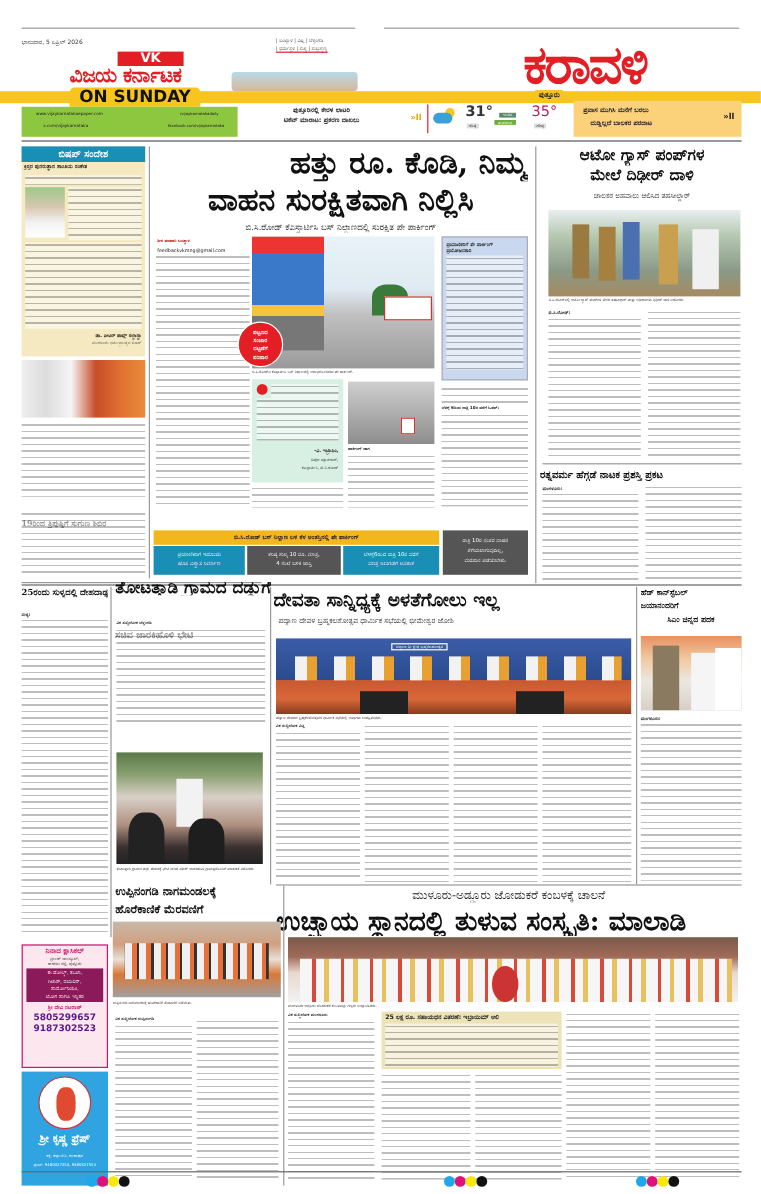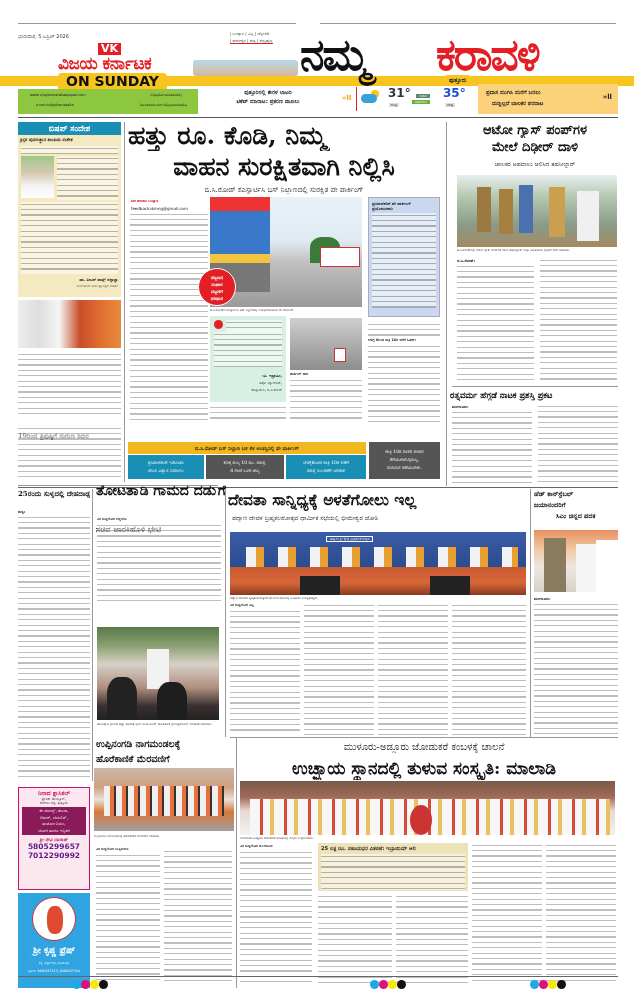--- a/index.html
+++ b/index.html
@@ -12,54 +12,53 @@
 .reg{position:absolute;width:9px;height:9px;border-radius:50%}
 </style>
 </head>
 <body>
 
 <div class="abs rule" style="left:18px;top:23px;width:278px;height:1px"></div>
 <div class="abs rule" style="left:320px;top:23px;width:296px;height:1px"></div>
 
 <div class="abs" style="left:18px;top:30px;width:600px;height:86px">
   <div class="abs" style="left:0;top:3px;font-size:5px;color:#333">ಭಾನುವಾರ, 5 ಏಪ್ರಿಲ್ 2026</div>
-  <div class="abs" style="left:80px;top:13px;background:#e31e24;color:#fff;font-weight:bold;font-size:11px;padding:0 3px;line-height:12px">VK</div>
+  <div class="abs" style="left:80px;top:13px;background:#e31e24;color:#fff;font-weight:bold;font-size:11px;padding:0 19px;line-height:12px">VK</div>
   <div class="abs" style="left:40px;top:23px;font-size:17px;font-weight:bold;color:#e31e24;letter-spacing:-0.5px">ವಿಜಯ ಕರ್ನಾಟಕ</div>
   <div class="abs" style="left:-18px;top:46px;width:650px;height:10px;background:#f7c51e"></div>
   <div class="abs" style="left:40px;top:43px;font-size:14px;font-weight:bold;color:#111;background:#f7c51e;padding:0 8px;border-radius:4px 4px 0 0">ON SUNDAY</div>
   <div class="abs" style="left:0;top:59px;width:180px;height:25px;background:#8dc63f">
     <div class="abs" style="left:12px;top:4px;font-size:3.5px;color:#222">www.vijaykarnatakaepaper.com</div>
     <div class="abs" style="left:18px;top:14px;font-size:3.5px;color:#222">x.com/vijaykarnataka</div>
     <div class="abs" style="left:132px;top:4px;font-size:3.2px;color:#222">/vijaykarnatakadaily</div>
     <div class="abs" style="left:122px;top:14px;font-size:3.2px;color:#222">facebook.com/vijaykarnataka</div>
   </div>
 
   <div class="abs" style="left:212px;top:1px;font-size:4px;color:#444">| ಬಂಟ್ವಾಳ | ವಿಟ್ಲ | ಬೆಳ್ತಂಗಡಿ</div>
   <div class="abs" style="left:212px;top:8px;font-size:4px;color:#444;border-bottom:1px solid #e31e24">| ಧರ್ಮಸ್ಥಳ | ಸುಳ್ಯ | ಸುಬ್ರಹ್ಮಣ್ಯ</div>
   <div class="abs" style="left:175px;top:30px;width:105px;height:16px;background:linear-gradient(180deg,#b8d9e8,#d7b898);border-radius:3px"></div>
-  <div class="abs" style="left:282px;top:0;font-size:44px;font-weight:bold;color:#111;line-height:50px;letter-spacing:-2px">ನಮ್ಮ</div>
   <div class="abs" style="left:418px;top:0;font-size:44px;font-weight:bold;color:#e31e24;line-height:50px;letter-spacing:-2px">ಕರಾವಳಿ</div>
   <div class="abs" style="left:428px;top:45px;background:#f7c51e;font-size:6px;font-weight:bold;padding:1px 3px">ಪುತ್ತೂರು</div>
 
   <div class="abs" style="left:180px;top:58px;width:140px;height:26px">
     <div style="font-size:5.5px;font-weight:bold;text-align:center;line-height:9px">ಪುತ್ತೂರಿನಲ್ಲಿ ಕೇರಳ ಲಾಟರಿ</div>
     <div style="font-size:5.5px;font-weight:bold;text-align:center;line-height:9px">ಟಿಕೆಟ್ ಮಾರಾಟ: ಪ್ರಕರಣ ದಾಖಲು</div>
   </div>
   <div class="abs" style="left:324px;top:64px;font-size:7px;color:#e8a500;font-weight:bold">»ll</div>
   <div class="abs" style="left:338px;top:57px;width:1px;height:24px;background:#e31e24"></div>
 
   <div class="abs" style="left:343px;top:60px;width:18px;height:14px">
     <div style="position:absolute;right:0;top:0;width:8px;height:8px;background:#f7c51e;border-radius:50%"></div>
     <div style="position:absolute;left:0;top:4px;width:16px;height:9px;background:#3aa0d8;border-radius:5px"></div>
   </div>
   <div class="abs" style="left:370px;top:56px;font-size:12px;font-weight:bold;color:#333">31°</div>
   <div class="abs" style="left:371px;top:73px;font-size:3.5px;background:#ddd;padding:0 2px">ಕನಿಷ್ಠ</div>
   <div class="abs" style="left:398px;top:64px;font-size:3.5px;background:#5a8a6a;color:#fff;padding:0 3px">ಇಂದಿನ</div>
   <div class="abs" style="left:394px;top:70px;font-size:3.5px;background:#6cae3c;color:#fff;padding:0 3px">ತಾಪಮಾನ</div>
-  <div class="abs" style="left:425px;top:56px;font-size:12px;font-weight:bold;color:#1d4ed8">35°</div>
+  <div class="abs" style="left:425px;top:56px;font-size:12px;font-weight:normal;color:#be185d">35°</div>
   <div class="abs" style="left:427px;top:73px;font-size:3.5px;background:#ddd;padding:0 2px">ಗರಿಷ್ಠ</div>
 
   <div class="abs" style="left:460px;top:54px;width:140px;height:30px;background:#fbd27a">
     <div style="position:absolute;left:8px;top:5px;font-size:5.5px;font-weight:bold">ಪ್ರವಾಸ ಮುಗಿಸಿ ಮನೆಗೆ ಬರಲು</div>
     <div style="position:absolute;left:14px;top:16px;font-size:5.5px;font-weight:bold">ದುಡ್ಡಿಲ್ಲದೆ ಬಾಲಕರ ಪರದಾಟ</div>
     <div style="position:absolute;right:6px;top:9px;font-size:7px;font-weight:bold">»ll</div>
   </div>
 </div>
 
 <div class="abs rule" style="left:18px;top:117px;width:600px;height:1px;background:#555"></div>
@@ -74,21 +73,21 @@
   <div class="abs" style="right:3px;top:155px;font-size:4px;font-weight:bold">ಡಾ. ಪೀಟರ್ ಪಾವ್ಲ್ ಸಲ್ದಾನ್ಹಾ</div>
   <div class="abs" style="right:3px;top:162px;font-size:3.5px;color:#555">ಮಂಗಳೂರು ಧರ್ಮಪ್ರಾಂತ್ಯದ ಬಿಷಪ್</div>
 </div>
 <div class="abs photo" style="left:18px;top:300px;width:103px;height:48px;background:linear-gradient(90deg,#eee 0,#ddd 20%,#f5f5f5 40%,#c84d2a 60%,#e07030 80%,#e88a3a)"></div>
 <div class="abs lines" style="left:18px;top:352px;width:103px;height:62px"></div>
 <div class="abs hd" style="left:18px;top:432px;width:103px;font-size:6.5px">19ರಿಂದ ತ್ರಿಪುಷ್ಠಿಗೆ ಸುಗುಣ ಶಿಬಿರ</div>
 <div class="abs lines" style="left:18px;top:426px;width:103px;height:55px"></div>
 <div class="abs rule" style="left:18px;top:485px;width:200px;height:1px"></div>
 <div class="abs rule" style="left:124px;top:122px;width:1px;height:360px"></div>
 
-<div class="abs hd" style="left:128px;top:121px;width:312px;font-size:25px;text-align:left;line-height:30px">ಹತ್ತು ರೂ. ಕೊಡಿ, ನಿಮ್ಮ</div>
+<div class="abs hd" style="left:128px;top:121px;width:312px;font-size:25px;text-align:right;line-height:30px">ಹತ್ತು ರೂ. ಕೊಡಿ, ನಿಮ್ಮ</div>
 <div class="abs hd" style="left:128px;top:152px;width:312px;font-size:25px;text-align:center;line-height:30px">ವಾಹನ ಸುರಕ್ಷಿತವಾಗಿ ನಿಲ್ಲಿಸಿ</div>
 <div class="abs" style="left:128px;top:185px;width:312px;font-size:7.2px;text-align:center;color:#222;white-space:nowrap;overflow:hidden">ಬಿ.ಸಿ.ರೋಡ್ ಕೆಎಸ್ಸಾರ್ಟಿಸಿ ಬಸ್ ನಿಲ್ದಾಣದಲ್ಲಿ ಸುರಕ್ಷಿತ ಪೇ ಪಾರ್ಕಿಂಗ್</div>
 <div class="abs" style="left:131px;top:199px;font-size:3.5px;font-weight:bold;color:#c00">ಶೀರ ಮಾಚಾರಿ ಬಂಟ್ವಾಳ</div>
 <div class="abs" style="left:131px;top:206px;font-size:4px">feedbackvkmng@gmail.com</div>
 <div class="abs lines" style="left:130px;top:212px;width:78px;height:210px"></div>
 <div class="abs photo" style="left:210px;top:197px;width:152px;height:110px;background:linear-gradient(180deg,#e9f2f8 0,#dfeaf2 40%,#bfbfbf 60%,#9a9a9a)">
   <div style="position:absolute;left:0;top:0;width:60px;height:95px;background:linear-gradient(180deg,#e33 0,#e33 15%,#3a78c9 15%,#3a78c9 60%,#f2c53d 60%,#f2c53d 70%,#777 70%)"></div>
   <div style="position:absolute;left:100px;top:40px;width:30px;height:26px;background:#3a7a3a;border-radius:40% 40% 0 0"></div>
   <div style="position:absolute;left:110px;top:50px;width:40px;height:20px;background:#fff;border:1px solid #c33"></div>
 </div>
@@ -207,21 +206,21 @@
 <div class="abs photo" style="left:534px;top:530px;width:84px;height:62px;background:linear-gradient(180deg,#e89060 0,#f0c8a0 30%,#ece8e0 60%,#d8d0c8)">
   <div style="position:absolute;left:10px;top:8px;width:22px;height:54px;background:#8a7a60"></div>
   <div style="position:absolute;left:42px;top:14px;width:22px;height:48px;background:#f5f5f5"></div>
   <div style="position:absolute;left:62px;top:10px;width:22px;height:52px;background:#fff"></div>
 </div>
 <div class="abs" style="left:534px;top:596px;font-size:3.8px;font-weight:bold">ಮಂಗಳೂರು:</div>
 <div class="abs lines" style="left:534px;top:602px;width:84px;height:132px"></div>
 
 <div class="abs rule" style="left:230px;top:737px;width:388px;height:1px"></div>
 <div class="abs" style="left:230px;top:741px;width:388px;font-size:10px;text-align:center;font-family:'DejaVu Serif',serif;white-space:nowrap;overflow:hidden">ಮುಳೂರು-ಅಡ್ಡೂರು ಜೋಡುಕರೆ ಕಂಬಳಕ್ಕೆ ಚಾಲನೆ</div>
-<div class="abs hd" style="left:230px;top:756px;width:388px;font-size:17px;text-align:center;line-height:24px">ಉಚ್ಛ್ರಾಯ ಸ್ಥಾನದಲ್ಲಿ ತುಳುವ ಸಂಸ್ಕೃತಿ: ಮಾಲಾಡಿ</div>
+<div class="abs hd" style="left:230px;top:756px;width:388px;font-size:22px;text-align:left;line-height:24px">ಉಚ್ಛ್ರಾಯ ಸ್ಥಾನದಲ್ಲಿ ತುಳುವ ಸಂಸ್ಕೃತಿ: ಮಾಲಾಡಿ</div>
 
 <div class="abs hd" style="left:96px;top:737px;width:132px;font-size:9.5px;line-height:13px">ಉಪ್ಪಿನಂಗಡಿ ನಾಗಮಂಡಲಕ್ಕೆ</div>
 <div class="abs hd" style="left:96px;top:752px;width:132px;font-size:9.5px;line-height:13px">ಹೊರೆಕಾಣಿಕೆ ಮೆರವಣಿಗೆ</div>
 <div class="abs rule" style="left:236px;top:738px;width:1px;height:250px"></div>
 <div class="abs photo" style="left:94px;top:768px;width:140px;height:63px;background:linear-gradient(180deg,#c8b8a8 0,#d0a080 30%,#e8e0d8 50%,#d87838 70%,#a0a0a0)">
   <div style="position:absolute;left:10px;top:18px;width:120px;height:30px;background:repeating-linear-gradient(90deg,#f0f0f0 0 6px,#e8703a 6px 10px,#333 10px 12px)"></div>
 </div>
 <div class="abs" style="left:94px;top:834px;width:140px;font-size:3.2px;white-space:nowrap;overflow:hidden">ಉಪ್ಪಿನಂಗಡಿ ನಾಗಮಂಡಲಕ್ಕೆ ಹೊರೆಕಾಣಿಕೆ ಮೆರವಣಿಗೆ ನಡೆಯಿತು.</div>
 <div class="abs" style="left:96px;top:847px;font-size:3.5px;font-weight:bold;color:#333">ವಿಕ ಸುದ್ದಿಲೋಕ ಉಪ್ಪಿನಂಗಡಿ</div>
 <div class="abs lines" style="left:96px;top:853px;width:64px;height:130px"></div>
@@ -232,21 +231,21 @@
   <div style="font-size:3.6px;text-align:center">ಬ್ರಾಂಡ್ ಡಾಂಸ್ಕೂಲ್,</div>
   <div style="font-size:3.6px;text-align:center">ಕಾಲೇಜು ರಸ್ತೆ, ಪುತ್ತೂರು</div>
   <div style="margin:2px 3px;background:#8a1a5a;color:#fff;font-size:4.2px;text-align:center;line-height:6.5px;padding:1px 0">
     <div>ಈ ಡೋಲ್ಕ್, ತಬಲಾ,</div>
     <div>ಗಿಟಾರ್, ವಯಲಿನ್,</div>
     <div>ಹಾರ್ಮೋನಿಯಂ,</div>
     <div>ಯೋಗ ಹಾಗೂ ಇನ್ನಿತರ</div>
   </div>
   <div style="font-size:4.5px;font-weight:bold;color:#c8156b;text-align:center">ಶ್ರೀ ದೇವಿ ನಟರಾಜ್</div>
   <div style="font-size:7.5px;font-weight:bold;color:#5a1a8a;text-align:center;line-height:9px">5805299657</div>
-  <div style="font-size:7.5px;font-weight:bold;color:#5a1a8a;text-align:center;line-height:9px">7012290992</div>
+  <div style="font-size:7.5px;font-weight:bold;color:#5a1a8a;text-align:center;line-height:9px">9187302523</div>
 </div>
 <div class="abs" style="left:18px;top:893px;width:72px;height:95px;background:#2fa4e0">
   <div style="position:absolute;left:14px;top:4px;width:44px;height:44px;border-radius:50%;background:#fff;border:1px solid #c33">
     <div style="position:absolute;left:14px;top:8px;width:16px;height:28px;background:#e04a30;border-radius:40%"></div>
   </div>
   <div style="position:absolute;left:2px;top:52px;width:68px;font-size:9px;font-weight:bold;color:#fff;text-align:center">ಶ್ರೀ ಕೃಷ್ಣ ಫ್ರೆಷ್</div>
   <div style="position:absolute;left:2px;top:68px;width:68px;font-size:3.3px;color:#fff;text-align:center">ಕಕ್ಕೆ, ಕಲ್ಯಾಣಗಿರಿ, ಕುಂದಾಪುರ</div>
   <div style="position:absolute;left:2px;top:76px;width:68px;font-size:3.2px;color:#fff;text-align:center">ಫೋನ್: 9480327553, 9480327554</div>
 </div>
 

